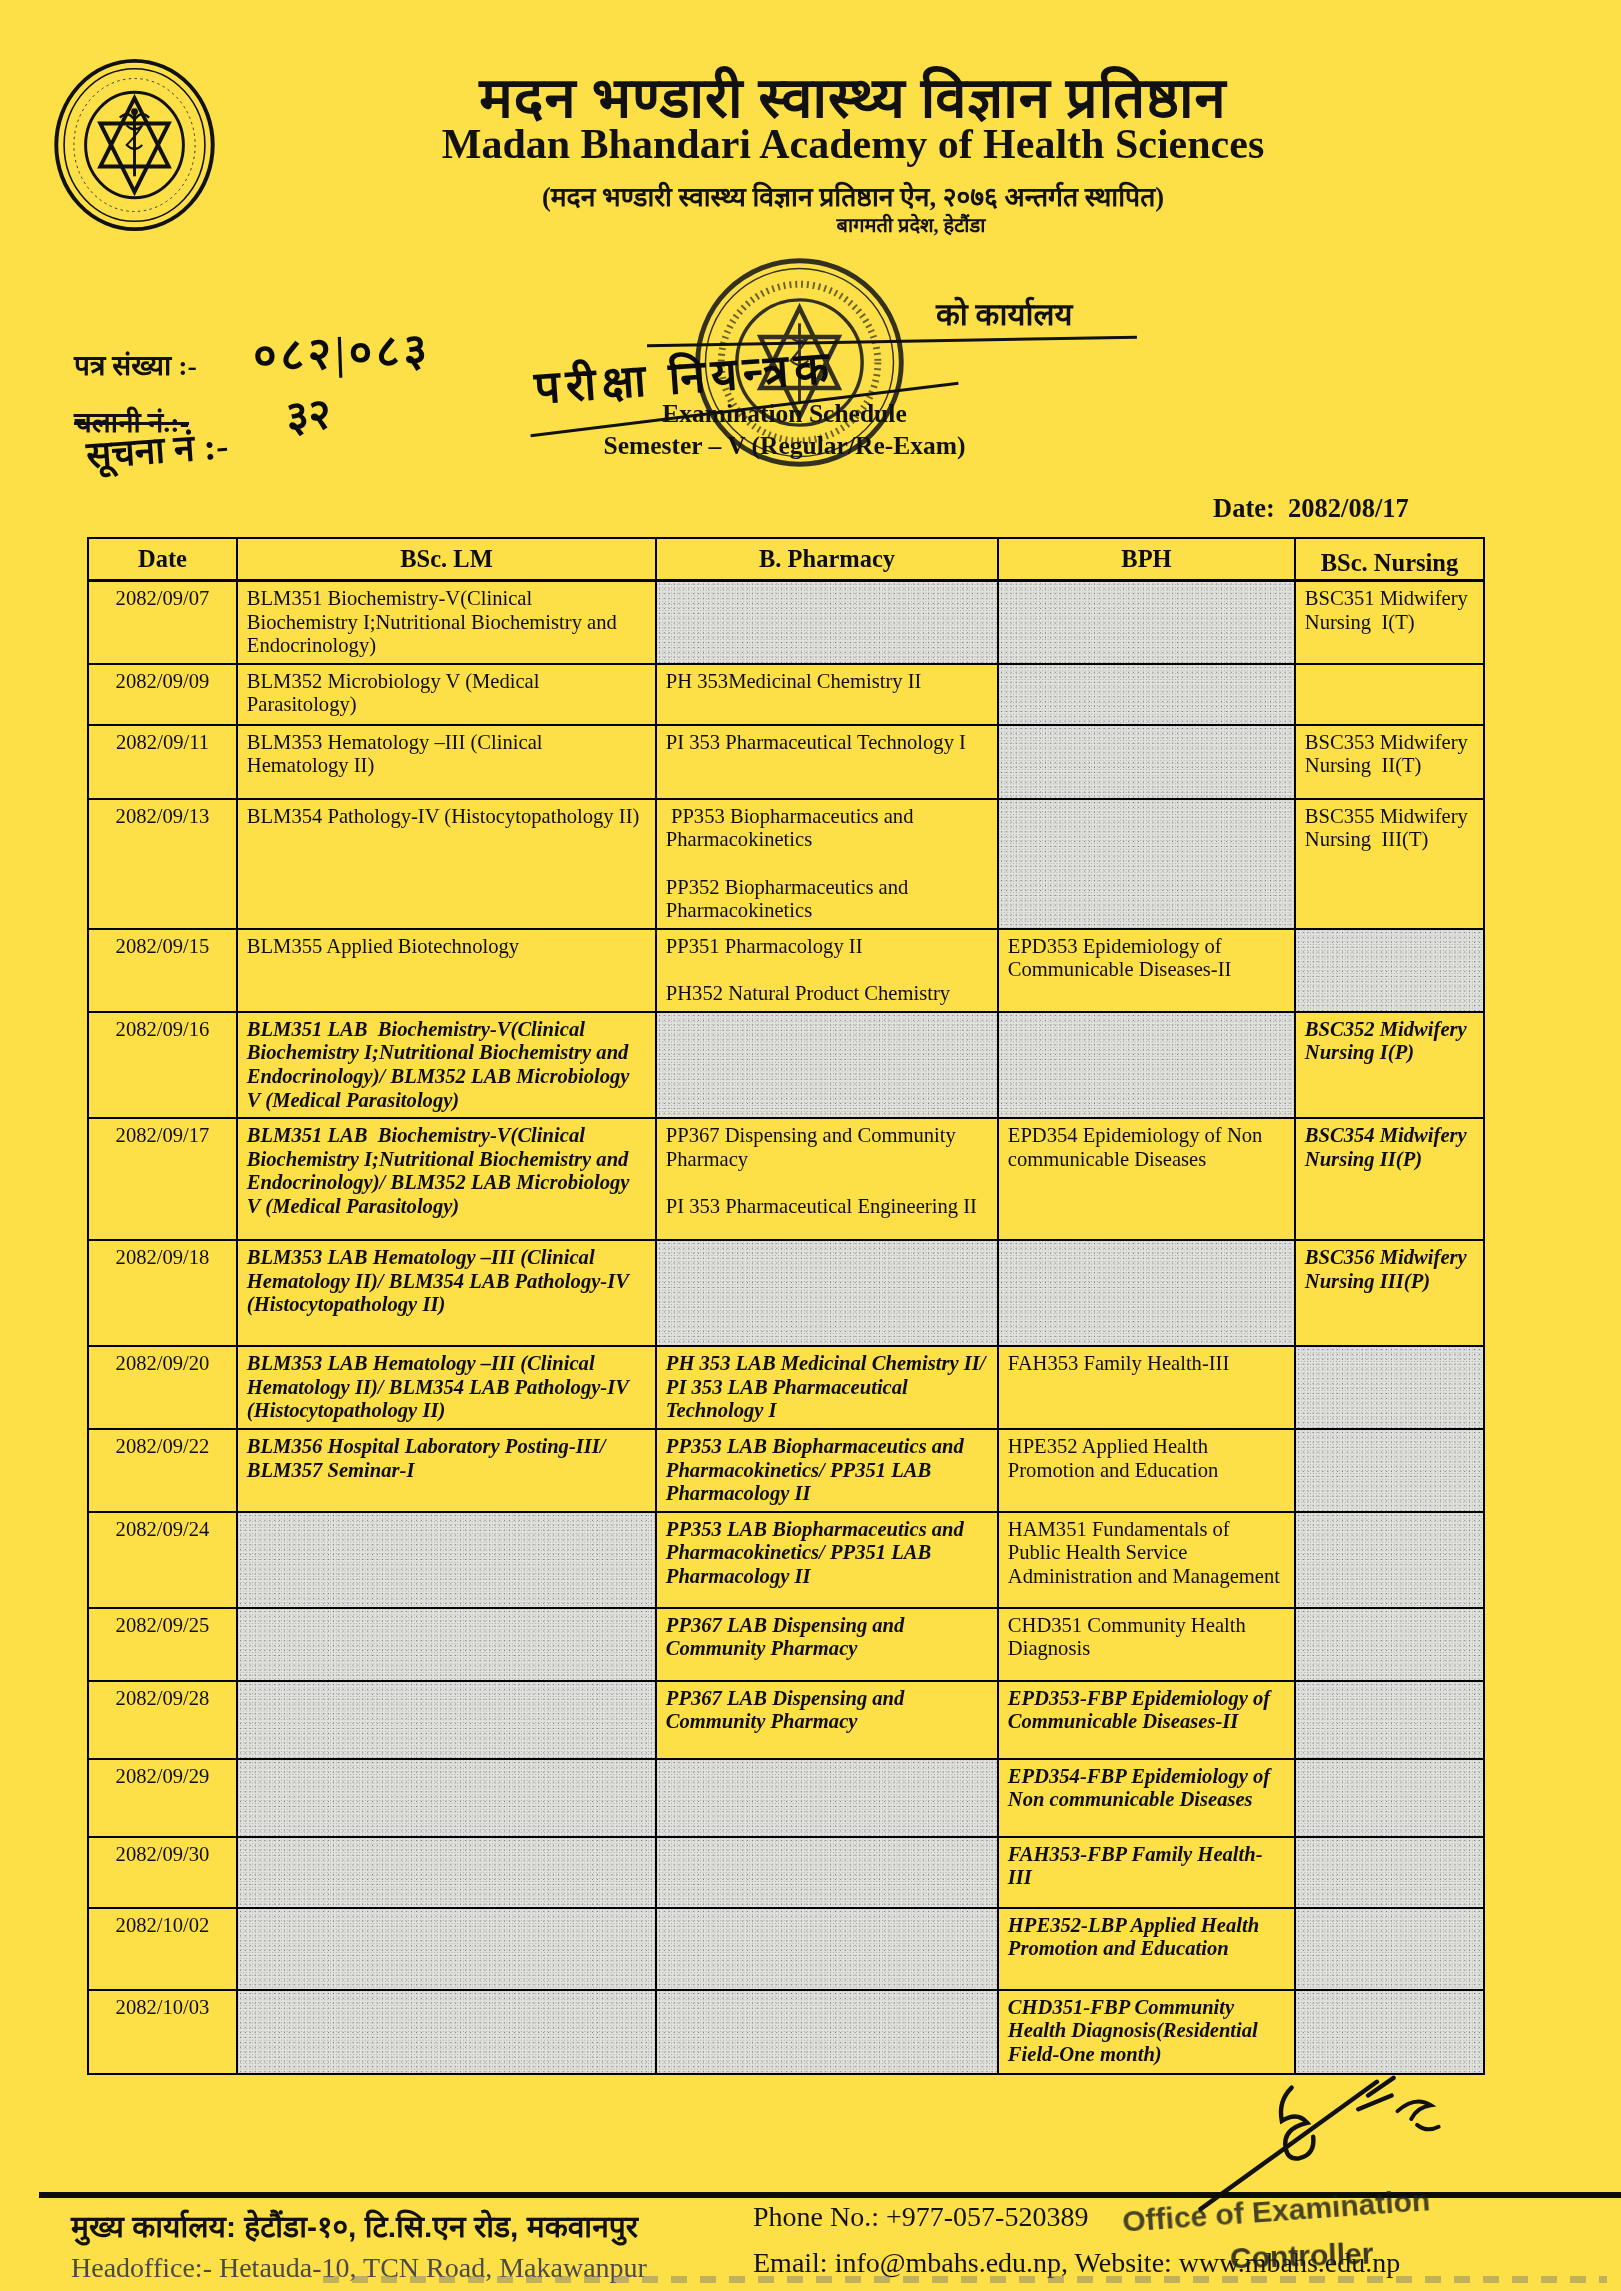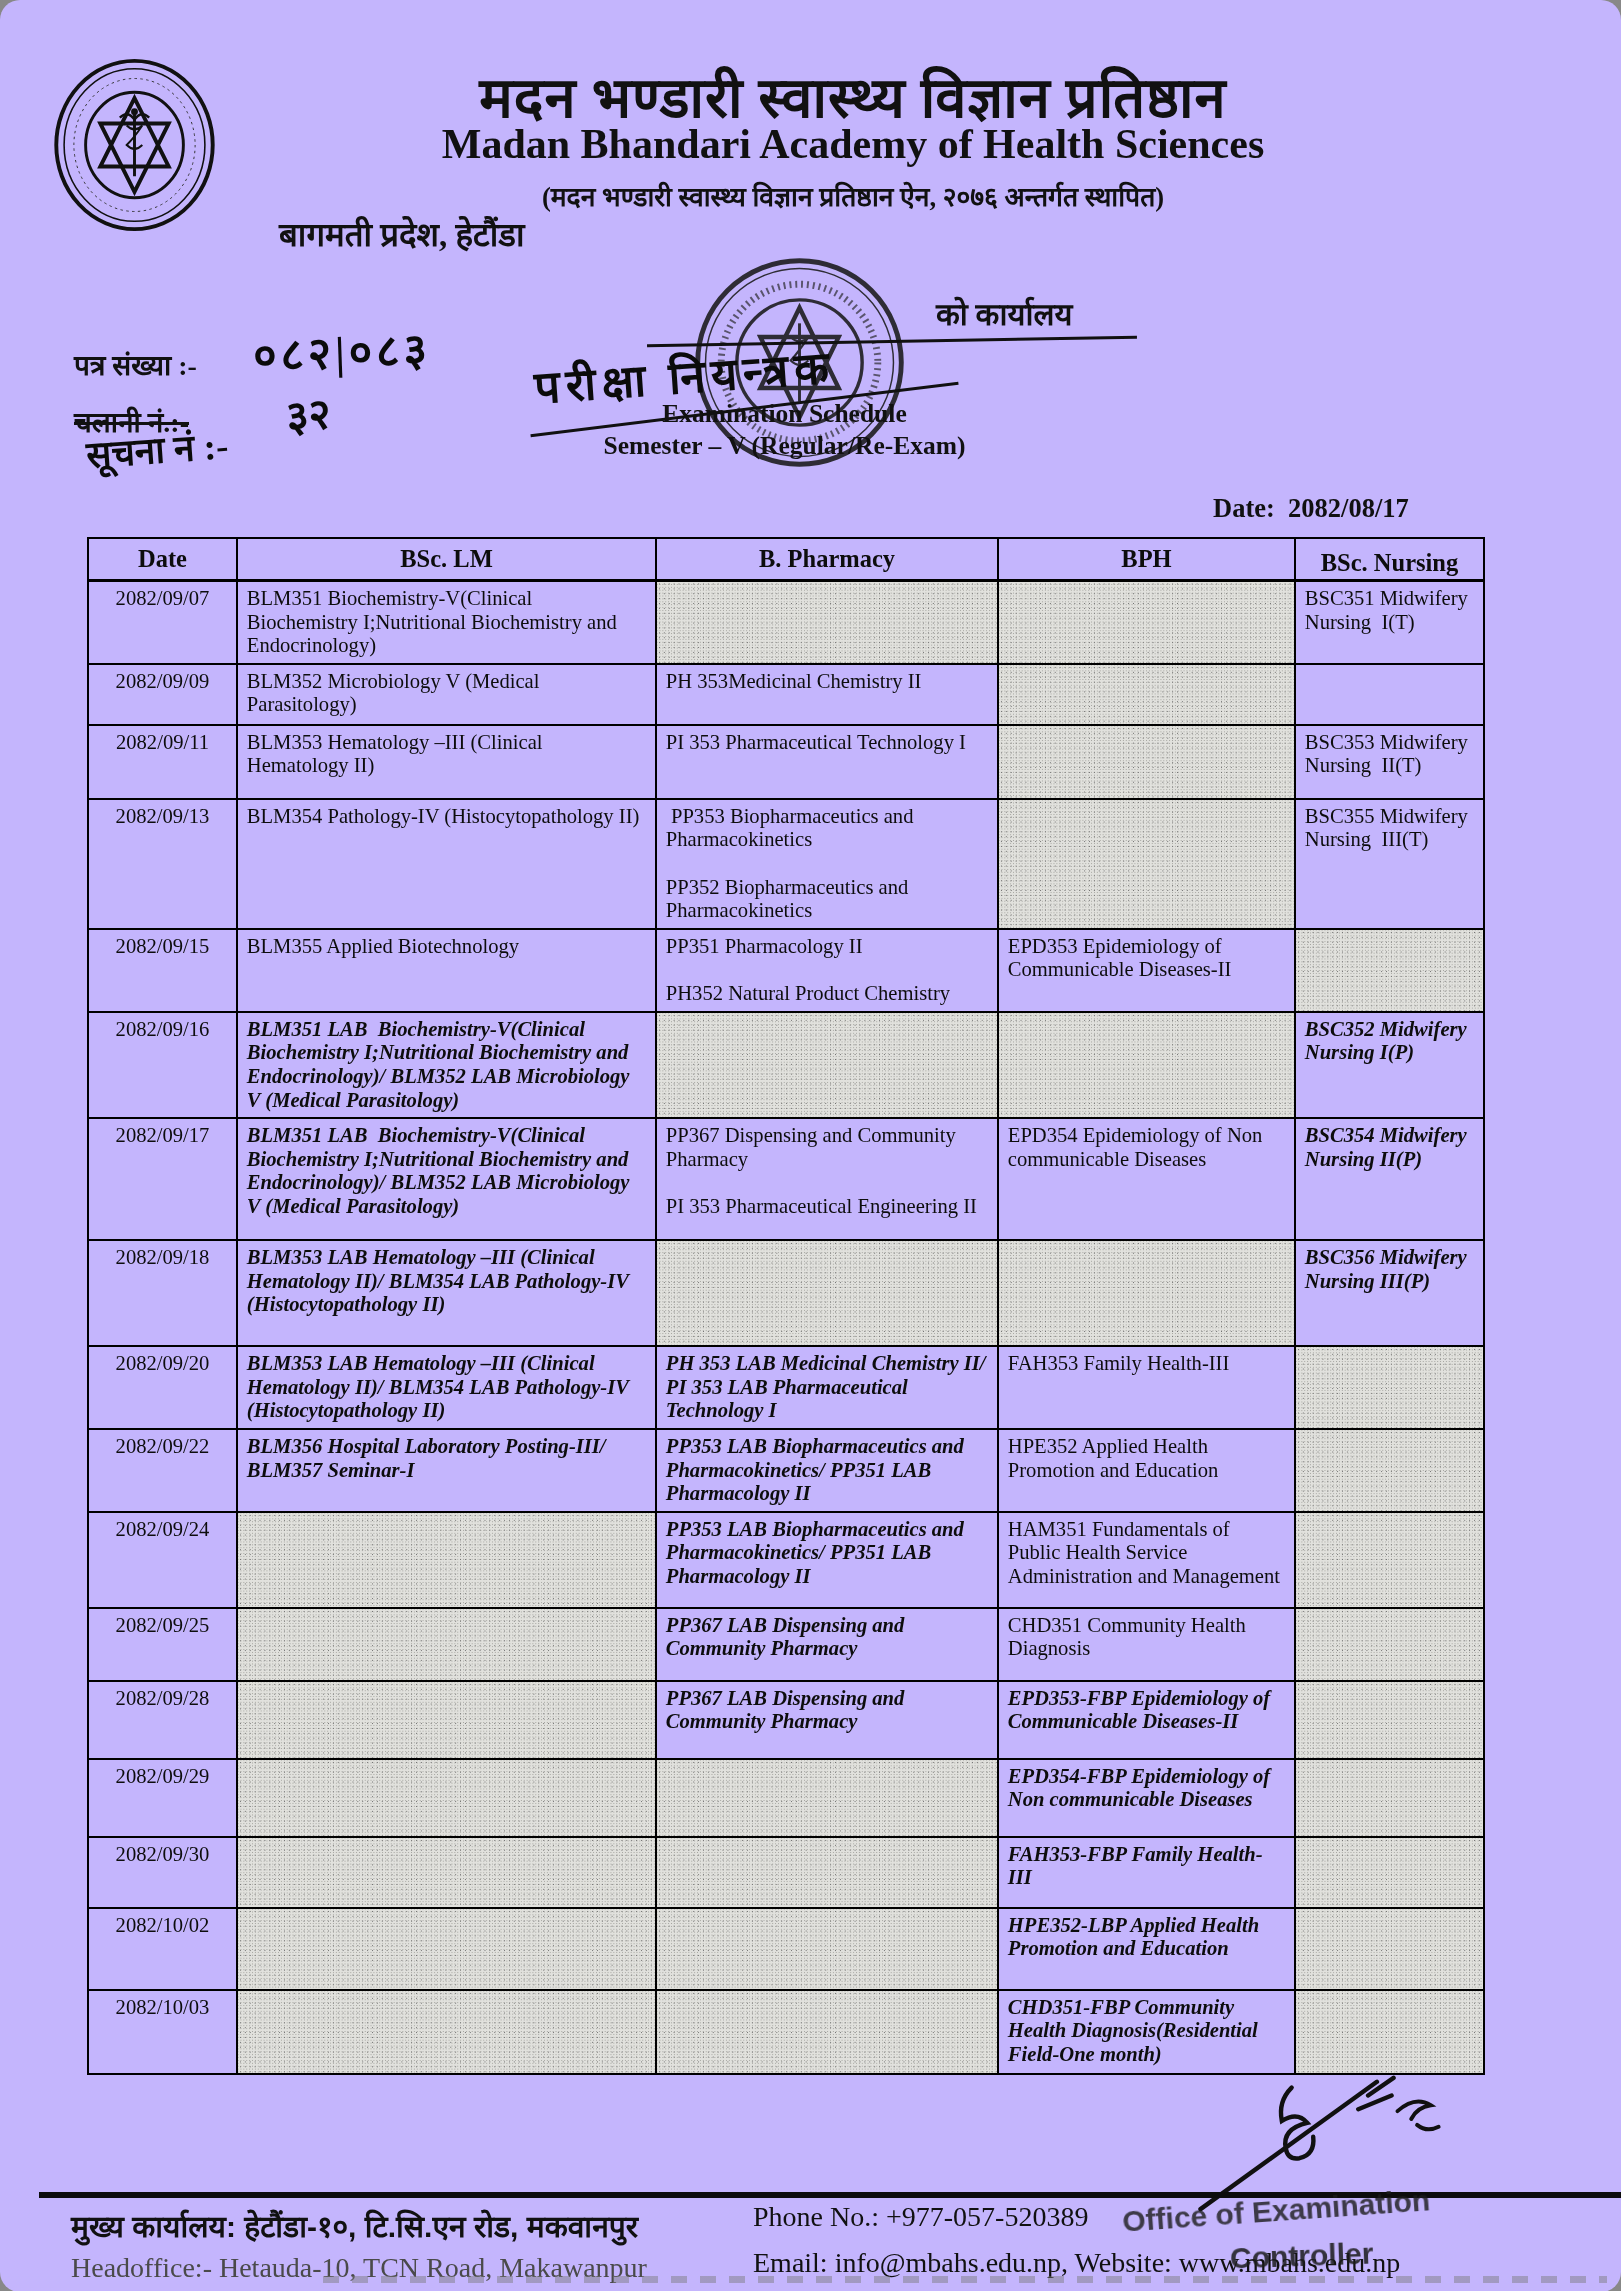--- a/index.html
+++ b/index.html
@@ -1,24 +1,24 @@
 <!DOCTYPE html>
 <html><head>
 <meta charset="utf-8">
 <style>
   html,body{margin:0;padding:0;background:#888;}
-  #page{position:relative;width:1621px;height:2292px;background:#c4b5fd;color:#111;
-        font-family:"Liberation Serif",serif;overflow:hidden;border-radius:20px;}
+  #page{position:relative;width:1621px;height:2292px;background:#fde047;color:#111;
+        font-family:"Liberation Serif",serif;overflow:hidden;}
   .abs{position:absolute;}
   
   .title-np{left:221px;top:57px;width:1264px;text-align:center;font-size:56px;font-weight:bold;
             font-family:"Liberation Serif",serif;letter-spacing:1px;}
   .title-en{left:221px;top:120px;width:1264px;text-align:center;font-size:42px;font-weight:bold;}
   .subtitle-np{left:221px;top:178px;width:1264px;text-align:center;font-size:26.5px;font-weight:bold;}
-  .province-line{left:279px;top:211px;width:1264px;font-size:33px;font-weight:bold;}
+  .province-line{left:279px;top:211px;width:1264px;text-align:center;font-size:20px;font-weight:bold;}
   .office-line{left:936px;top:292px;font-size:31px;font-weight:bold;}
   .exam-title{left:451px;top:398px;width:667px;text-align:center;font-size:25.5px;font-weight:bold;line-height:1.25;}
   .date-line{left:1213px;top:493px;font-size:26.5px;font-weight:bold;white-space:pre;}
   .letterno{left:74px;top:345px;font-size:28px;font-weight:bold;text-align:right;}
   .chalani{left:74px;top:402px;font-size:28px;font-weight:bold;text-decoration:line-through;
            text-decoration-thickness:2.9px;}
   .hw{font-weight:bold;color:#0b0b0b;}
   .hw-letterno{left:253px;top:320px;font-size:45px;transform:rotate(-2deg);letter-spacing:3.9px;}
   .hw-chalani{left:286px;top:384px;font-size:43px;transform:rotate(-6deg);}
   .hw-suchana{left:86px;top:423px;font-size:37px;transform:rotate(-4deg);}

